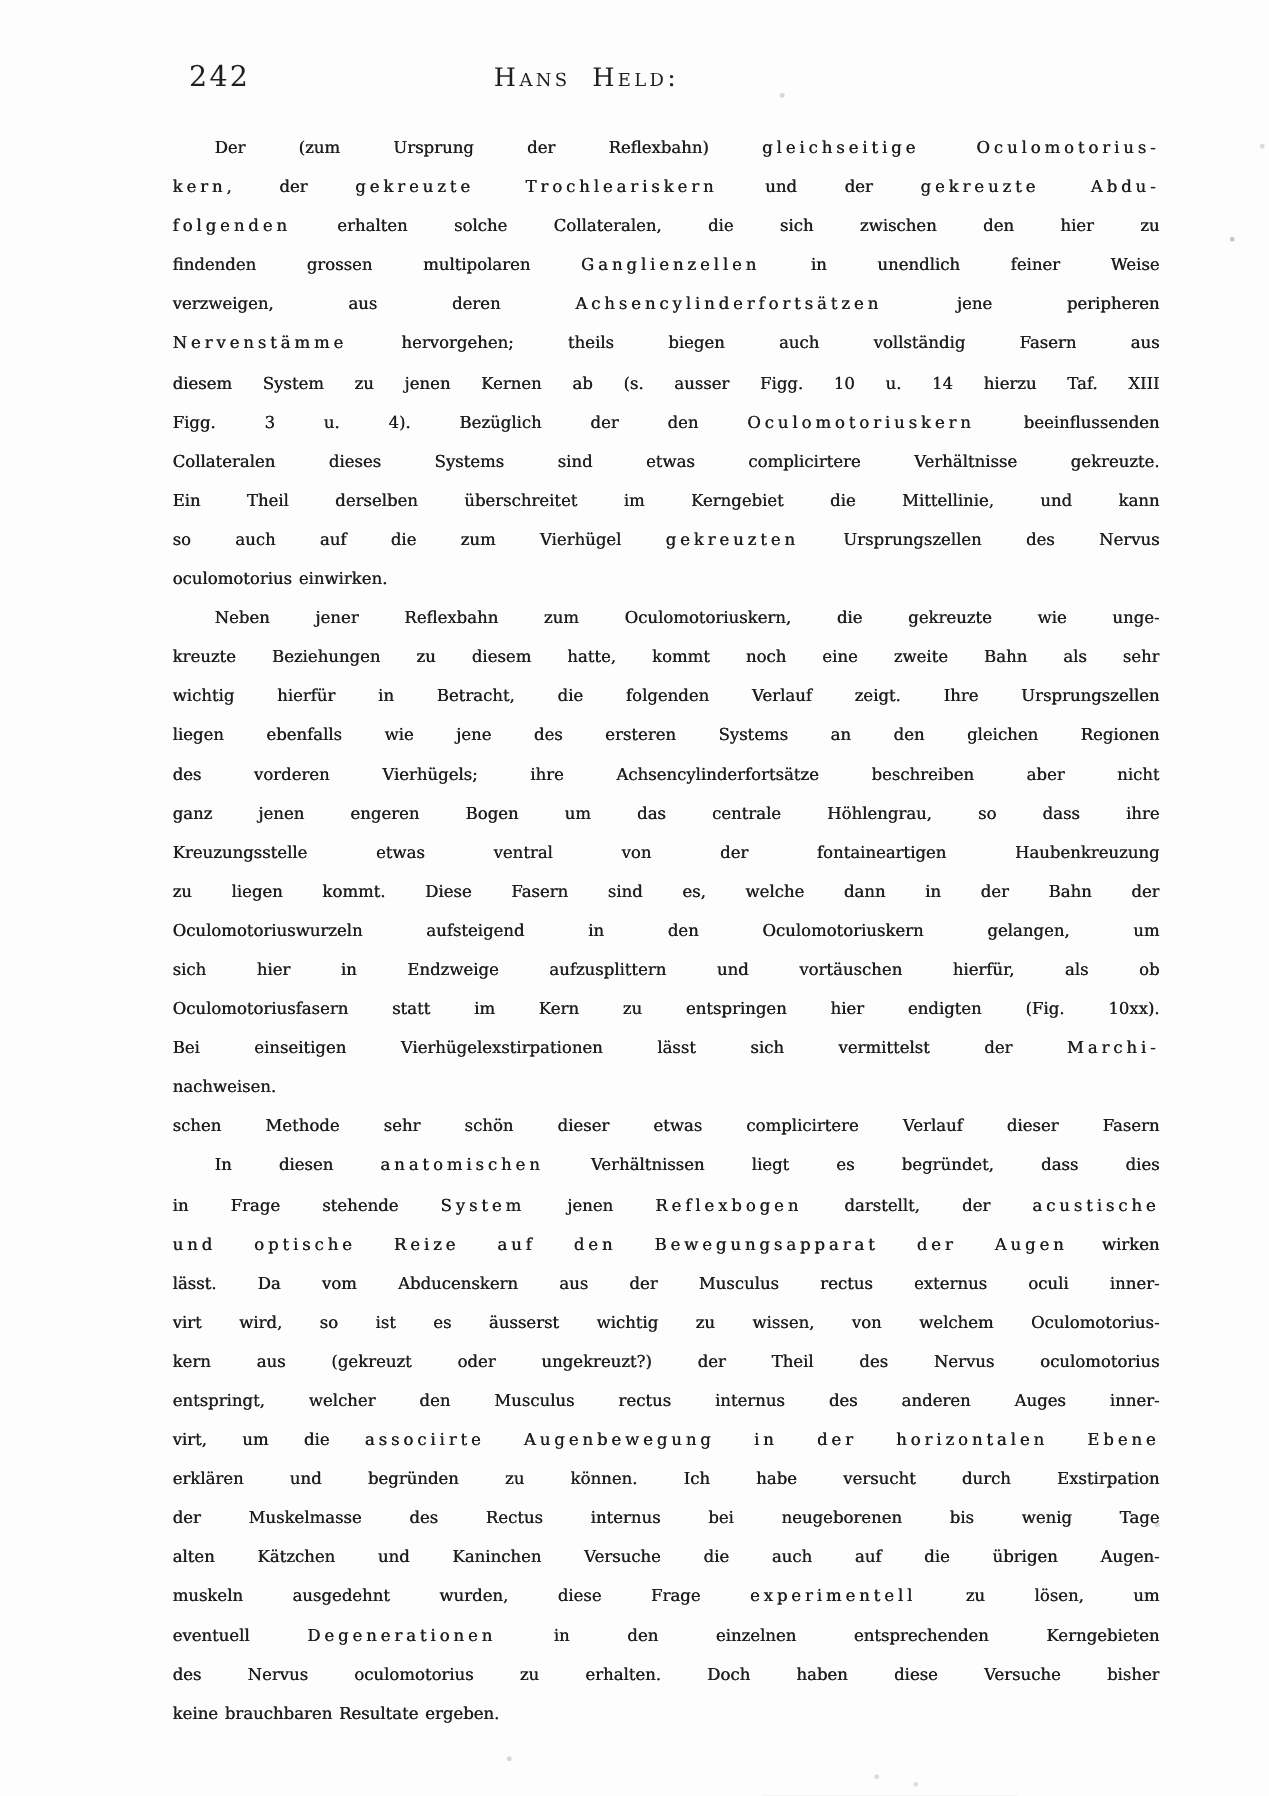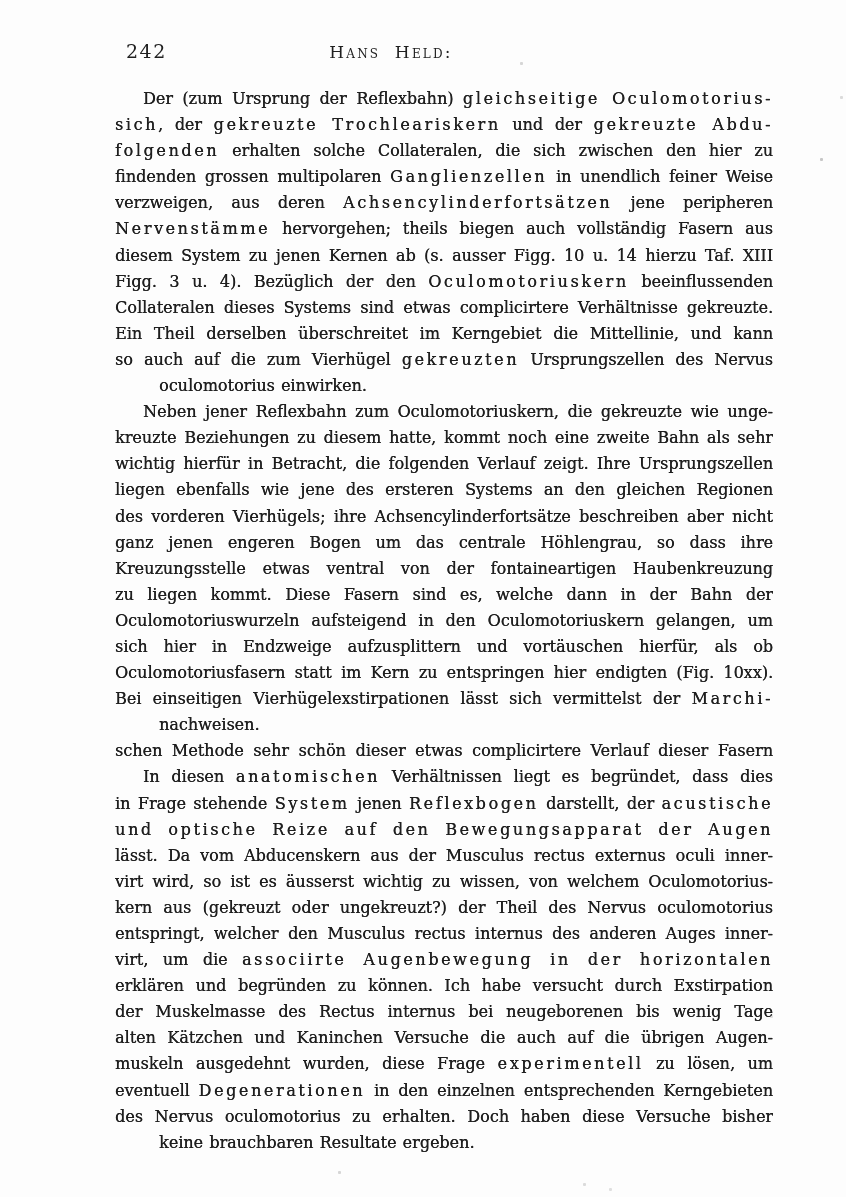--- a/index.html
+++ b/index.html
@@ -35,37 +35,36 @@
     font-variant-caps:small-caps;
     letter-spacing:2.2px;
     word-spacing:7px;
     white-space:nowrap;
   }
   
   .bodytext{
     position:absolute;
     left:115px; top:86px;
     width:658px;
-    font-size:16px;
+    font-size:11px;
     line-height:26.1px;
     text-shadow:0.25px 0 0 currentColor; 
   }
   .paragraph{margin:0;}
   .line{
     height:26.1px;
     overflow:hidden;
     text-align:justify;
     text-align-last:justify;
     word-spacing:1px;
   }
   .line.first{text-indent:28px;}
   .line.last{
     text-align:center;
     text-align-last:left;
-    margin-left:44px;
   }
   
   .sp{letter-spacing:2.6px;}
   
   .speck{
     position:absolute;
     width:3px;height:3px;
     background:#9a9a9a;
     border-radius:1px;
     opacity:.55;
@@ -76,21 +75,21 @@
 
 <div class="page">
 
   <span class="pagenum">242</span>
 
   <span class="runhead">Hans Held:</span>
 
   <main class="bodytext">
       <div class="paragraph">
         <div class="line first">Der (zum Ursprung der Reflexbahn) <span class="sp">gleichseitige Oculomotorius-</span></div>
-        <div class="line"><span class="sp">sich</span>, der <span class="sp">gekreuzte Trochleariskern</span> und der <span class="sp">gekreuzte Abdu-</span></div>
+        <div class="line"><span class="sp">kern</span>, der <span class="sp">gekreuzte Trochleariskern</span> und der <span class="sp">gekreuzte Abdu-</span></div>
         <div class="line"><span class="sp">folgenden</span> erhalten solche Collateralen, die sich zwischen den hier zu</div>
         <div class="line">findenden grossen multipolaren <span class="sp">Ganglienzellen</span> in unendlich feiner Weise</div>
         <div class="line">verzweigen, aus deren <span class="sp">Achsencylinderfortsätzen</span> jene peripheren</div>
         <div class="line"><span class="sp">Nervenstämme</span> hervorgehen; theils biegen auch vollständig Fasern aus</div>
         <div class="line">diesem System zu jenen Kernen ab (s. ausser Figg. 10 u. 14 hierzu Taf. XIII</div>
         <div class="line">Figg. 3 u. 4).  Bezüglich der den <span class="sp">Oculomotoriuskern</span> beeinflussenden</div>
         <div class="line">Collateralen dieses Systems sind etwas complicirtere Verhältnisse gekreuzte.</div>
         <div class="line">Ein Theil derselben überschreitet im Kerngebiet die Mittellinie, und kann</div>
         <div class="line">so auch auf die zum Vierhügel <span class="sp">gekreuzten</span> Ursprungszellen des Nervus</div>
         <div class="line last">oculomotorius einwirken.</div>

